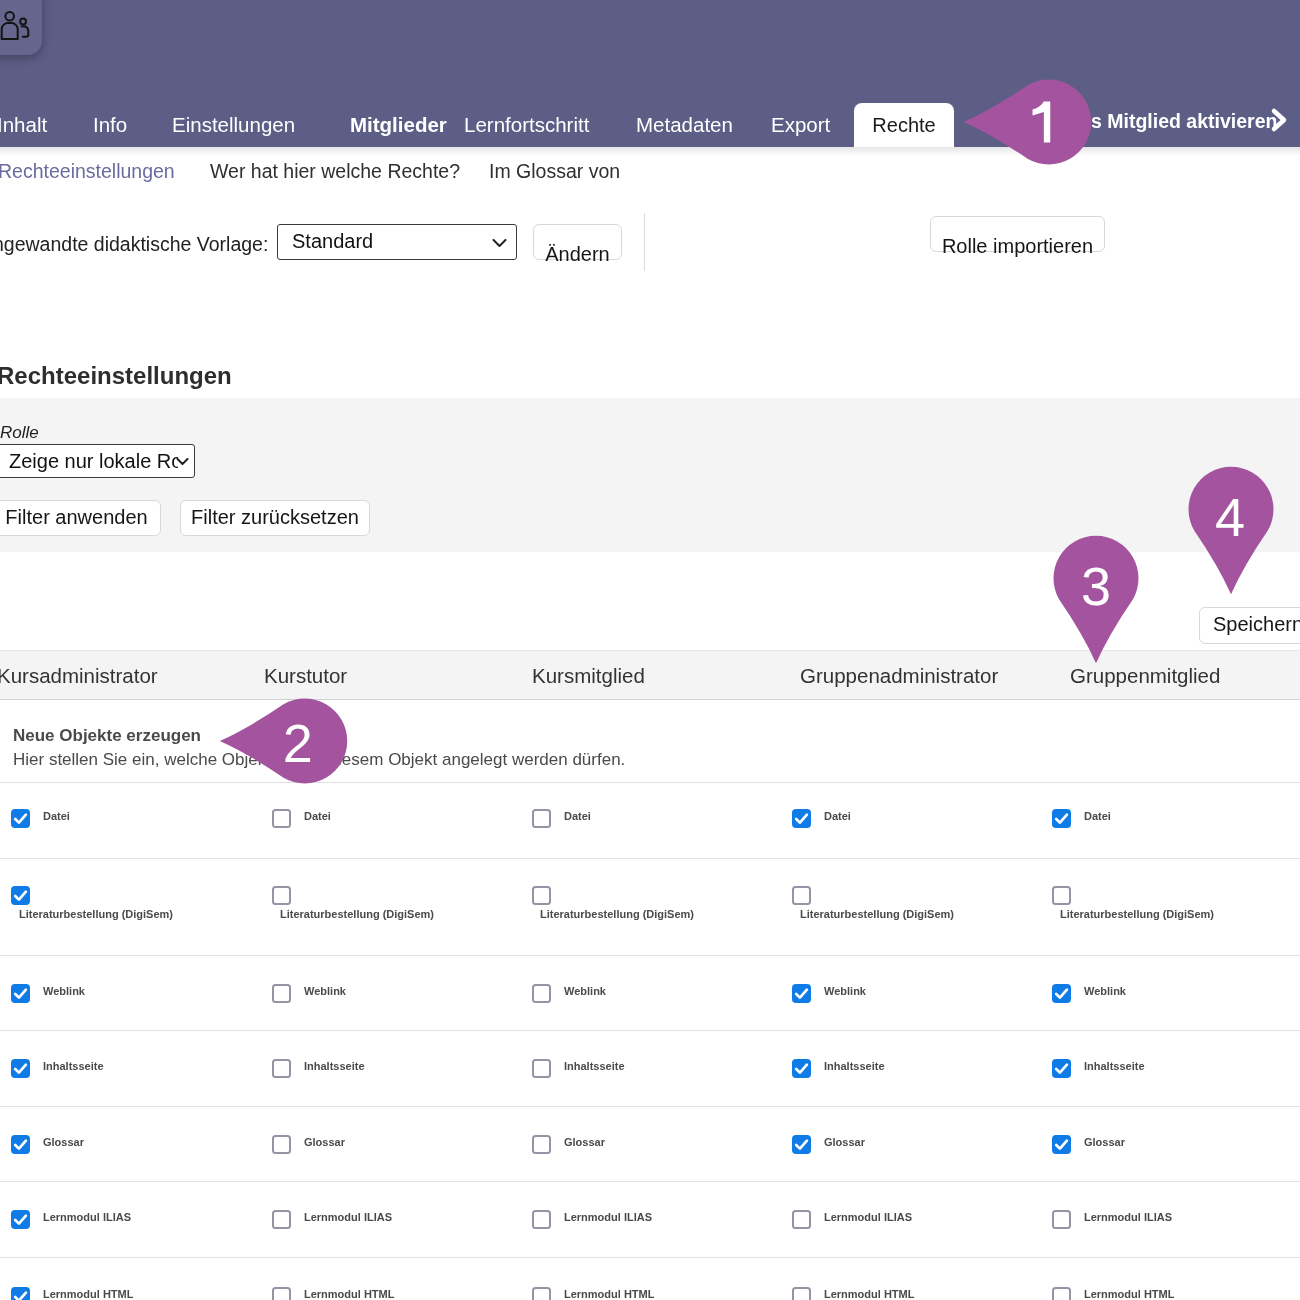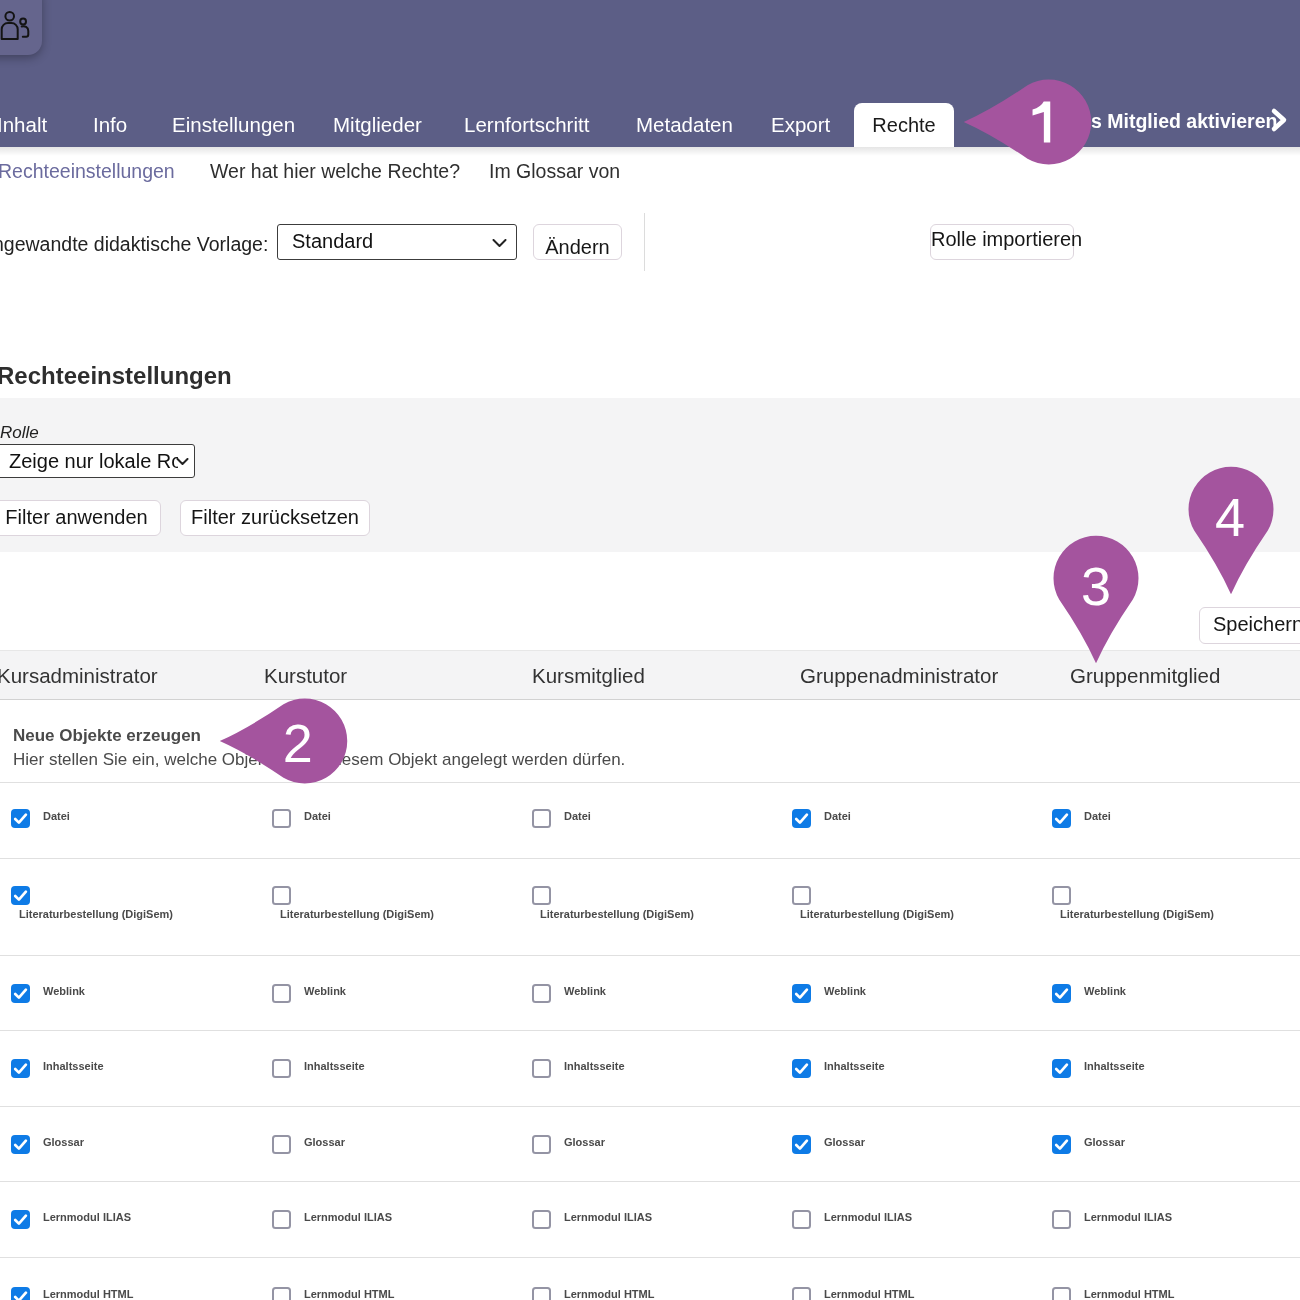--- a/index.html
+++ b/index.html
@@ -24,24 +24,24 @@
 
 .stab { top:160px; font-size:19.5px; color:#2f2f2f; white-space:nowrap; }
 
 
 #tlabel { left:-20px; top:233px; font-size:19.5px; color:#222; white-space:nowrap; }
 .sel { background:#fff; border:1.5px solid #3c3c3c; border-radius:3px; }
 .btn { background:#fff; border:1px solid #ddd5dd; border-radius:6px; color:#161616;
   font-size:20px; text-align:center; white-space:nowrap; }
 #sel1 { left:277px; top:224px; width:240px; height:36px; }
 #sel1 span { position:absolute; left:14px; top:5px; font-size:20px; color:#111; }
-#btn-aendern { left:533px; top:224px; width:89px; height:36px; padding-top:11px; }
+#btn-aendern { left:533px; top:224px; width:89px; height:36px; padding-top:18px; }
 #tb-div { left:644px; top:213px; width:1px; height:58px; background:#dcdcdc; }
 #btn-neue { left:664px; top:224px; width:250px; height:36px; padding-top:5px; }
-#btn-imp { left:930px; top:224px; width:144px; height:36px; padding-top:3px; }
+#btn-imp { left:930px; top:216px; width:175px; height:36px; padding-top:18px; }
 
 
 #h2 { left:-3px; top:362px; font-size:24px; font-weight:bold; color:#2e2e2e; }
 
 
 #fpanel { left:0; top:398px; width:1300px; height:154px; background:#f4f4f5; }
 #rolle { left:0px; top:423px; font-size:17px; font-style:italic; color:#222; }
 #sel2 { left:-62px; top:444px; width:257px; height:34px; }
 #sel2 span { position:absolute; left:70px; top:5px; font-size:20px; color:#111; width:169px; overflow:hidden; white-space:nowrap; }
 #btn-fa { left:-8px; top:500px; width:169px; height:36px; padding-top:5px; }
@@ -73,21 +73,21 @@
   <svg class="abs" id="pplicon" style="left:0px; top:0px;" width="32" height="42" viewBox="0 0 32 42" fill="none" stroke="#141414" stroke-width="2" stroke-linecap="round" stroke-linejoin="round">
     <circle cx="9.7" cy="16.3" r="4.3"></circle>
     <path d="M1.7 38.9 V29.3 c0-3.6 2.8-6.2 6.3-6.2 h3.4 c3.5 0 6.3 2.6 6.3 6.2 V38.9 Z"></path>
     <circle cx="23.1" cy="21.5" r="2.9"></circle>
     <path d="M21.7 26.5 c3-0.8 6.6 0.6 6.6 4.5 v3.4 c0 1.5-0.7 2.3-2.2 2.3 h-3.3"></path>
   </svg>
 
   <div class="abs tab" style="left:-3px;">Inhalt</div>
   <div class="abs tab" style="left:93px;">Info</div>
   <div class="abs tab" style="left:172px;">Einstellungen</div>
-  <div class="abs tab" style="left:333px;">Mitglieder</div>
+  <div class="abs tab" style="left:350px;font-weight:bold;">Mitglieder</div>
   <div class="abs tab" style="left:464px;">Lernfortschritt</div>
   <div class="abs tab" style="left:636px;">Metadaten</div>
   <div class="abs tab" style="left:771px;">Export</div>
   <div class="abs" id="rtab">
       <span>Rechte</span>
     </div>
   <div class="abs" id="actlink">s Mitglied aktivieren</div>
   <svg class="abs" id="chev1" width="22" height="26" viewBox="0 0 22 26">
     <path d="M6 4 L16 13 L6 22" fill="none" stroke="#fff" stroke-width="4.5" stroke-linecap="round" stroke-linejoin="round"></path>
   </svg>

